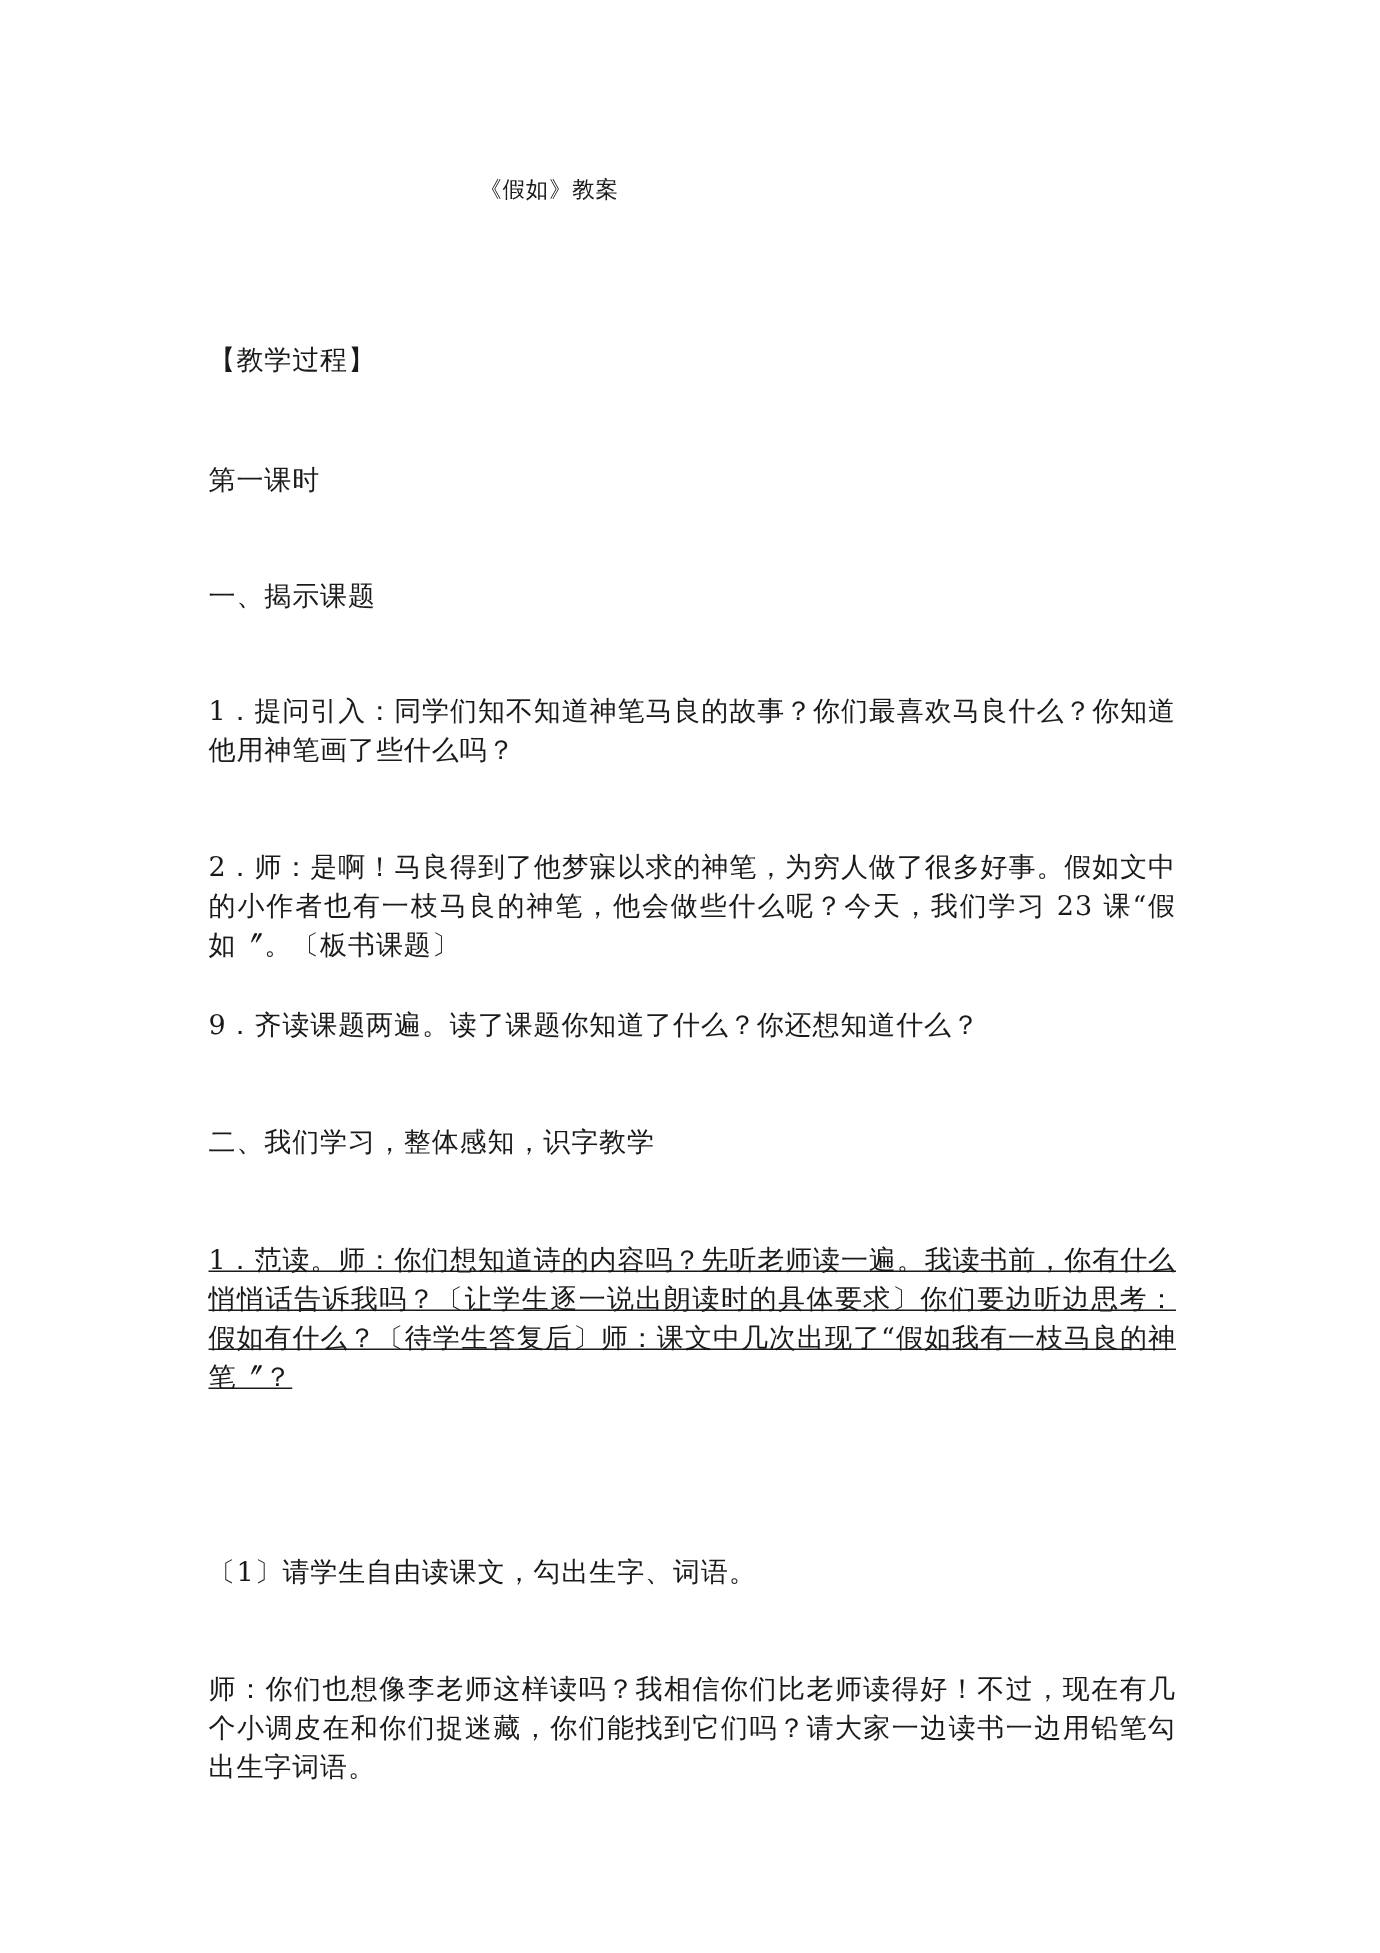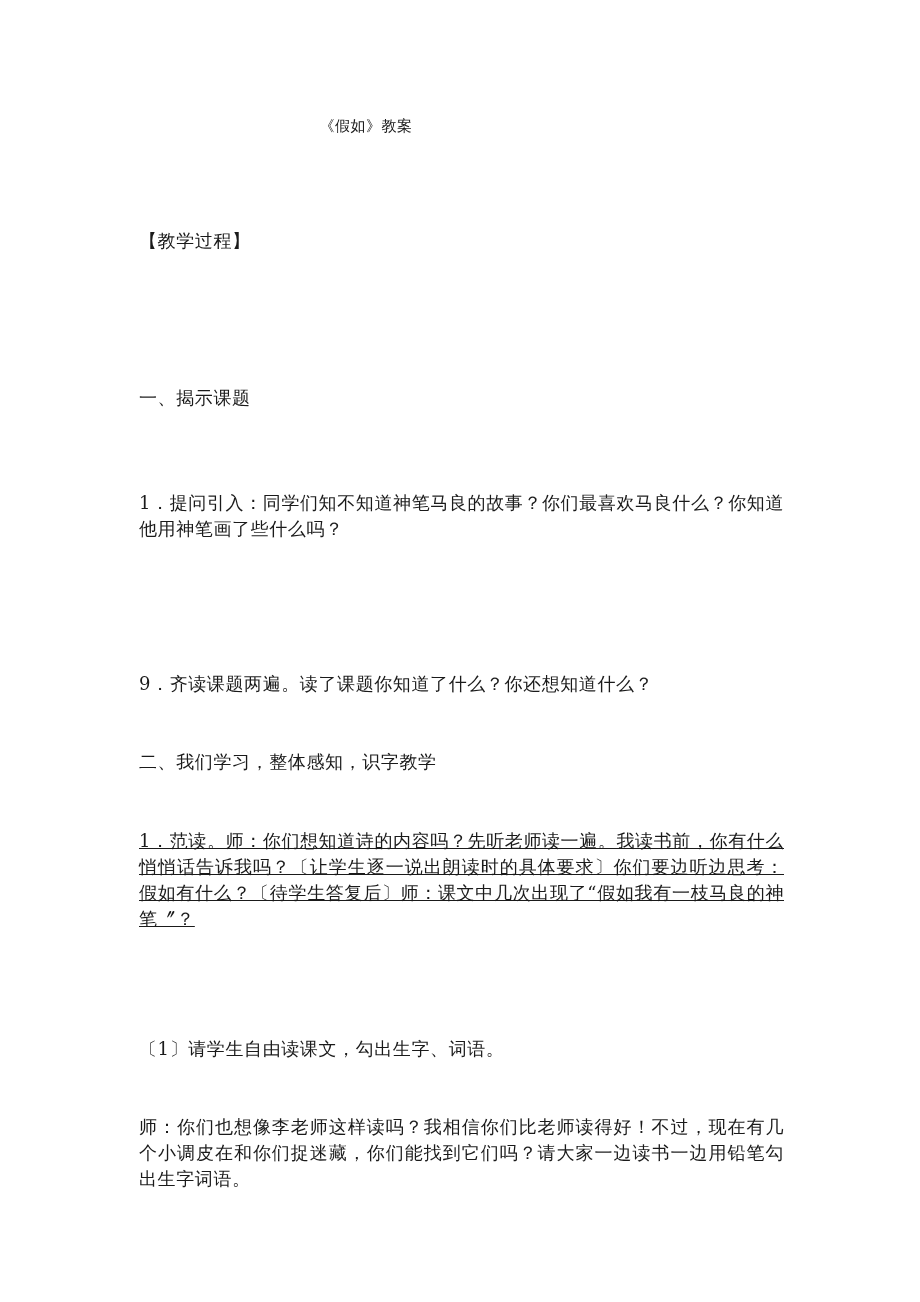--- a/index.html
+++ b/index.html
@@ -46,25 +46,27 @@
   </style>
 </head>
 <body>
 
 <div class="page">
 
   <div class="title">《假如》教案</div>
 
   <p class="para" style="top:228px;">【教学过程】</p>
 
+  <p class="para" style="top:308px;">第一课时</p>
 
   <p class="para" style="top:385px;">一、揭示课题</p>
 
-  <p class="para" style="top:462px;margin-top:28px;">1．提问引入：同学们知不知道神笔马良的故事？你们最喜欢马良什么？你知道他用神笔画了些什么吗？</p>
+  <p class="para" style="top:462px;">1．提问引入：同学们知不知道神笔马良的故事？你们最喜欢马良什么？你知道他用神笔画了些什么吗？</p>
 
+  <p class="para" style="top:566px;">2．师：是啊！马良得到了他梦寐以求的神笔，为穷人做了很多好事。假如文中的小作者也有一枝马良的神笔，他会做些什么呢？今天，我们学习 23 课“假如〞。〔板书课题〕</p>
 
   <p class="para" style="top:671px;">9．齐读课题两遍。读了课题你知道了什么？你还想知道什么？</p>
 
   <p class="para" style="top:749px;">二、我们学习，整体感知，识字教学</p>
 
   <p class="para" style="top:828px;text-decoration:underline;">1．范读。师：你们想知道诗的内容吗？先听老师读一遍。我读书前，你有什么悄悄话告诉我吗？〔让学生逐一说出朗读时的具体要求〕你们要边听边思考：假如有什么？〔待学生答复后〕师：课文中几次出现了“假如我有一枝马良的神笔〞？</p>
 
 
   <p class="para" style="top:1036px;">〔1〕请学生自由读课文，勾出生字、词语。</p>
 

